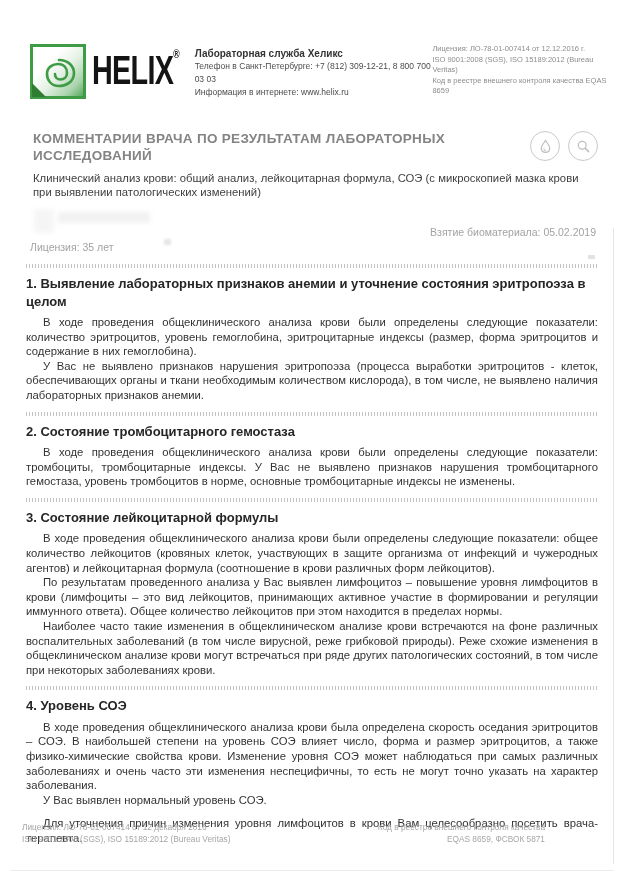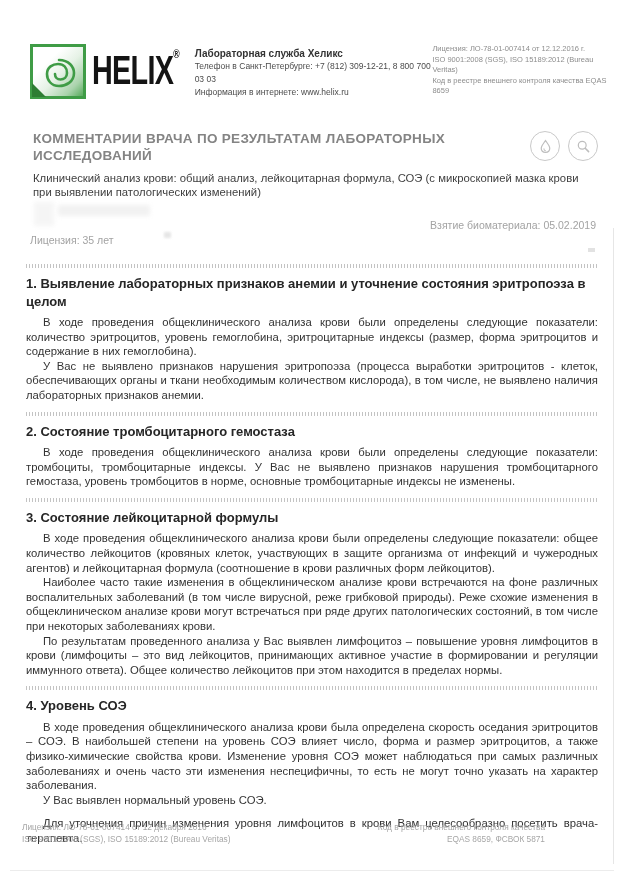--- a/index.html
+++ b/index.html
@@ -27,21 +27,21 @@
   .title-row { position:absolute; top:131px; left:33px; right:23px; display:flex; }
   .doc-title { max-width:440px; font-size:13.5px; font-weight:700; letter-spacing:.3px;
     color:#848484; text-transform:uppercase; line-height:16.5px; }
   .title-icons { margin-left:auto; display:flex; gap:8px; padding-top:0px; }
   .badge { width:30px; height:30px; border:1.5px solid #c9c9c9; border-radius:50%;
     display:flex; align-items:center; justify-content:center; }
 
   .subtitle { position:absolute; top:171px; left:33px; width:560px; font-size:11.3px; line-height:14px; color:#3f3f3f; }
 
   
-  .meta { position:absolute; top:202px; left:30px; right:23px; height:58px; color:#a3a3a3; font-size:10.5px; }
+  .meta { position:absolute; top:209px; left:30px; right:23px; height:58px; color:#a3a3a3; font-size:10.5px; }
   .redact-a { position:absolute; top:3px; left:28px; width:92px; height:11px; background:#dcdcdc; opacity:.38; filter:blur(2px); border-radius:2px; }
   .redact-b { position:absolute; top:0px; left:4px; width:20px; height:24px; background:#e3e3e3; opacity:.35; filter:blur(2px); }
   .redact-c { position:absolute; top:30px; left:134px; width:7px; height:6px; background:#cfcfcf; opacity:.5; filter:blur(1px); }
   .sample-date { position:absolute; top:17px; right:2px; }
   .age-line { position:absolute; top:32px; left:0px; }
   .artifact-tick { position:absolute; top:46px; right:3px; width:7px; height:4px; background:#d7d7d7; opacity:.7; filter:blur(.5px); }
 
   
   .sections { position:absolute; top:264px; left:26px; width:572px; }
   .sep { height:4px; background:repeating-linear-gradient(90deg, rgba(175,175,175,.75) 0 1px, transparent 1px 3px); margin:0 0 7px 0; }
@@ -129,22 +129,22 @@
     <div class="sec">
       <div class="sep"></div>
       <div class="sec-heading">2. Состояние тромбоцитарного гемостаза</div>
       <div class="para">В ходе проведения общеклинического анализа крови были определены следующие показатели: тромбоциты, тромбоцитарные индексы. У Вас не выявлено признаков нарушения тромбоцитарного гемостаза, уровень тромбоцитов в норме, основные тромбоцитарные индексы не изменены.</div>
     </div>
 
     <div class="sec">
       <div class="sep"></div>
       <div class="sec-heading">3. Состояние лейкоцитарной формулы</div>
       <div class="para">В ходе проведения общеклинического анализа крови были определены следующие показатели: общее количество лейкоцитов (кровяных клеток, участвующих в защите организма от инфекций и чужеродных агентов) и лейкоцитарная формула (соотношение в крови различных форм лейкоцитов).</div>
+      <div class="para">По результатам проведенного анализа у Вас выявлен лимфоцитоз – повышение уровня лимфоцитов в крови (лимфоциты – это вид лейкоцитов, принимающих активное участие в формировании и регуляции иммунного ответа). Общее количество лейкоцитов при этом находится в пределах нормы.</div>
       <div class="para">Наиболее часто такие изменения в общеклиническом анализе крови встречаются на фоне различных воспалительных заболеваний (в том числе вирусной, реже грибковой природы). Реже схожие изменения в общеклиническом анализе крови могут встречаться при ряде других патологических состояний, в том числе при некоторых заболеваниях крови.</div>
-      <div class="para">По результатам проведенного анализа у Вас выявлен лимфоцитоз – повышение уровня лимфоцитов в крови (лимфоциты – это вид лейкоцитов, принимающих активное участие в формировании и регуляции иммунного ответа). Общее количество лейкоцитов при этом находится в пределах нормы.</div>
     </div>
 
     <div class="sec">
       <div class="sep"></div>
       <div class="sec-heading">4. Уровень СОЭ</div>
       <div class="para">В ходе проведения общеклинического анализа крови была определена скорость оседания эритроцитов – СОЭ. В наибольшей степени на уровень СОЭ влияет число, форма и размер эритроцитов, а также физико-химические свойства крови. Изменение уровня СОЭ может наблюдаться при самых различных заболеваниях и очень часто эти изменения неспецифичны, то есть не могут точно указать на характер заболевания.</div>
       <div class="para">У Вас выявлен нормальный уровень СОЭ.</div>
     </div>
 
     <div class="sec reco">

